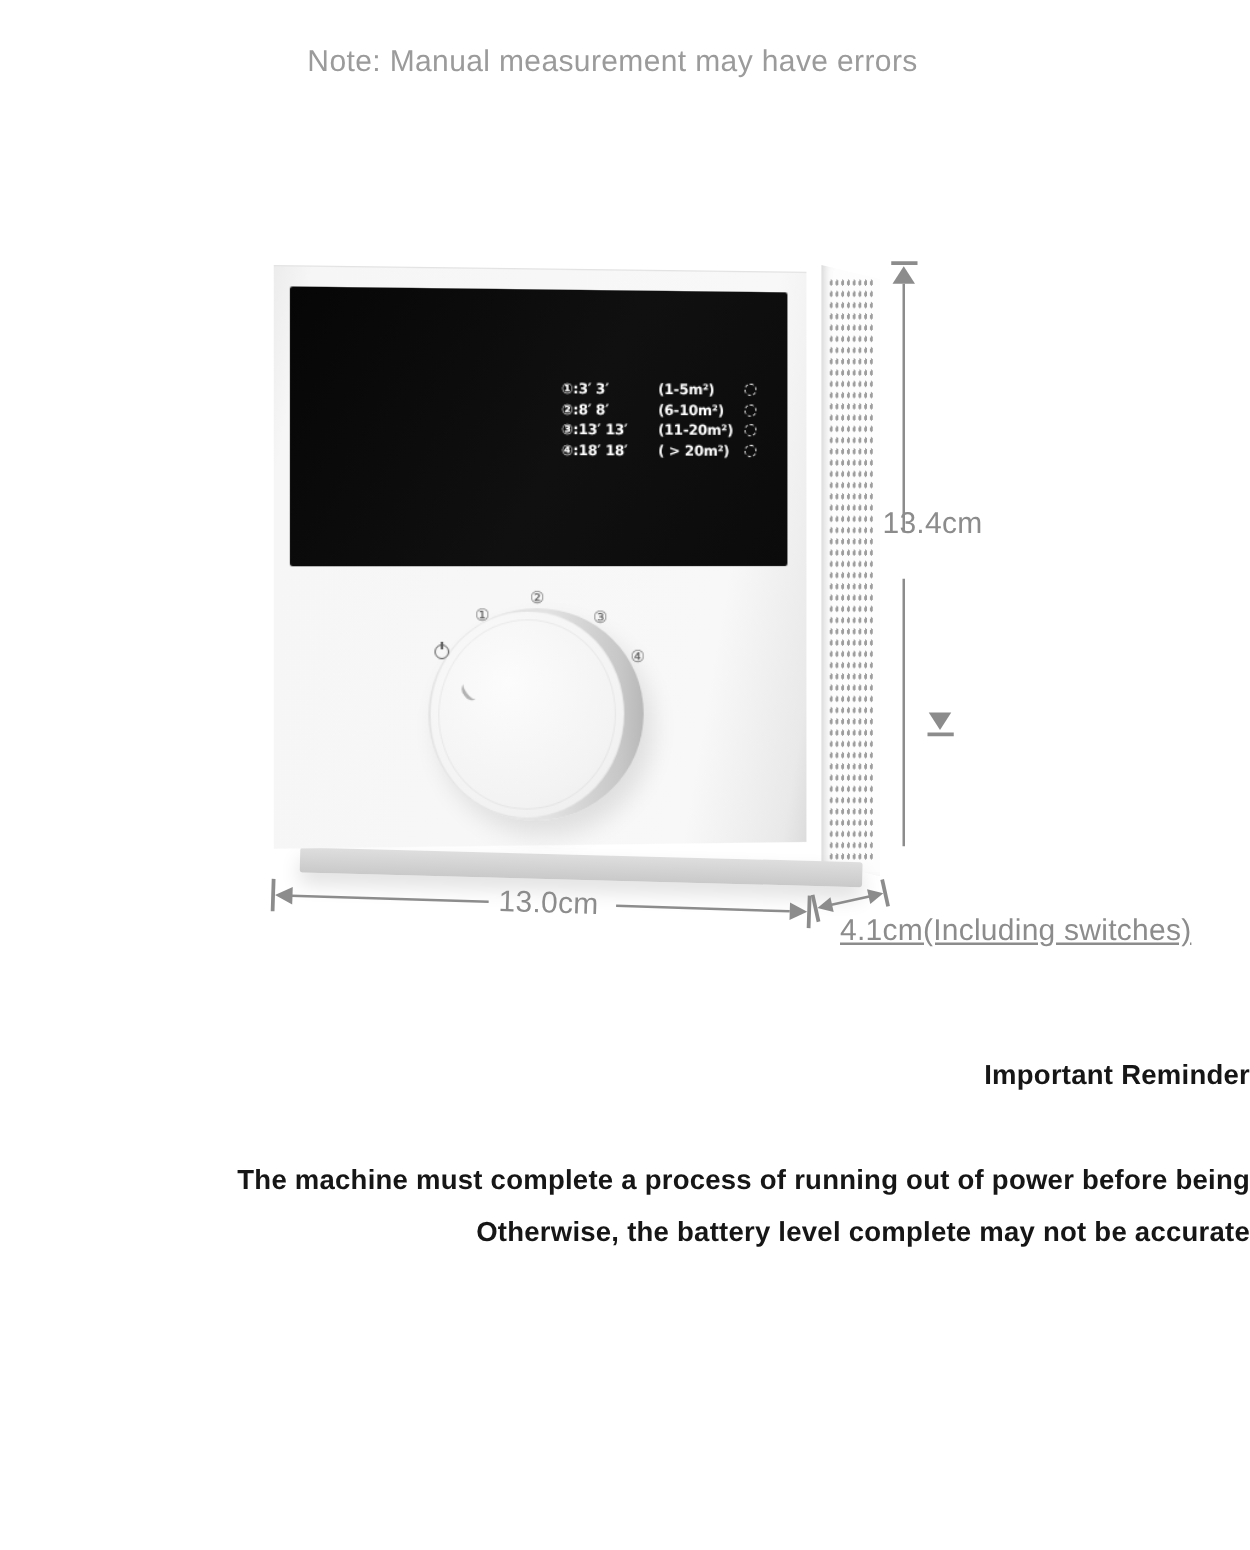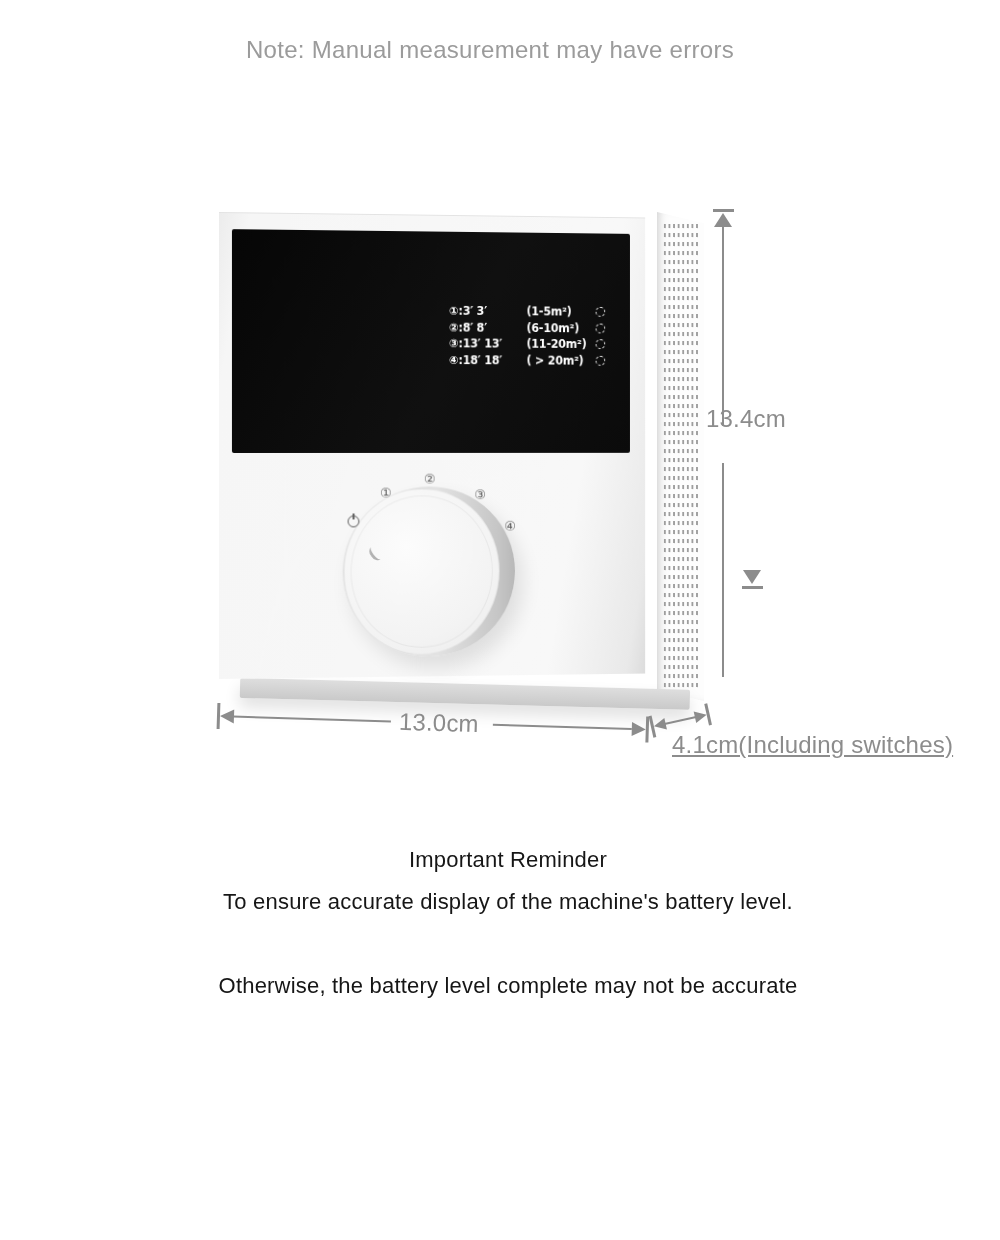--- a/index.html
+++ b/index.html
@@ -101,22 +101,22 @@
   .tri-left{border-top:7px solid transparent;border-bottom:7px solid transparent;border-right:14px solid #8c8c8c;}
   .tri-right{border-top:7px solid transparent;border-bottom:7px solid transparent;border-left:14px solid #8c8c8c;}
   .tri-left.sm{border-top-width:6px;border-bottom-width:6px;border-right-width:12px;}
   .tri-right.sm{border-top-width:6px;border-bottom-width:6px;border-left-width:12px;}
   .dim-width{position:absolute;left:217px;top:703px;width:432px;height:26px;
     transform:rotate(1.8deg);transform-origin:left center;}
   .dim-depth{position:absolute;left:651px;top:716px;width:60px;height:22px;
     transform:rotate(-12.5deg);transform-origin:left center;}
   
   .reminder{
-    position:absolute;top:839px;left:16px;right:0;text-align:center;
-    font-size:22px;font-weight:normal;color:#161616;line-height:42px;letter-spacing:.2px;
+    position:absolute;top:839px;left:16px;right:0;text-align:right;
+    font-size:22px;font-weight:bold;color:#161616;line-height:42px;letter-spacing:.2px;
   }
   .reminder .spacer{height:42px;}
 </style>
 </head>
 <body>
 
 <div class="note">Note: Manual measurement may have errors</div>
 
 <div class="side-panel">
   <div class="side-dots"></div>
@@ -180,16 +180,16 @@
   <div class="vbar" style="left:0;top:0;height:22px;"></div>
   <div class="tri tri-left sm" style="left:3px;top:5px;"></div>
   <div class="hline" style="left:8px;top:10px;width:44px;height:1.5px;"></div>
   <div class="tri tri-right sm" style="left:45px;top:5px;"></div>
   <div class="vbar" style="left:57px;top:0;height:22px;"></div>
 </div>
 <div class="dim-label" style="left:672px;top:731px;text-decoration:underline;">4.1cm(Including switches)</div>
 
 <div class="reminder">
   <div>Important Reminder</div>
-  <div>To ensure accurate display of the machine's battery level.</div>
   <div class="spacer"></div>
+  <div>The machine must complete a process of running out of power before being</div>
   <div>Otherwise, the battery level complete may not be accurate</div>
 </div>
 
 </body></html>

